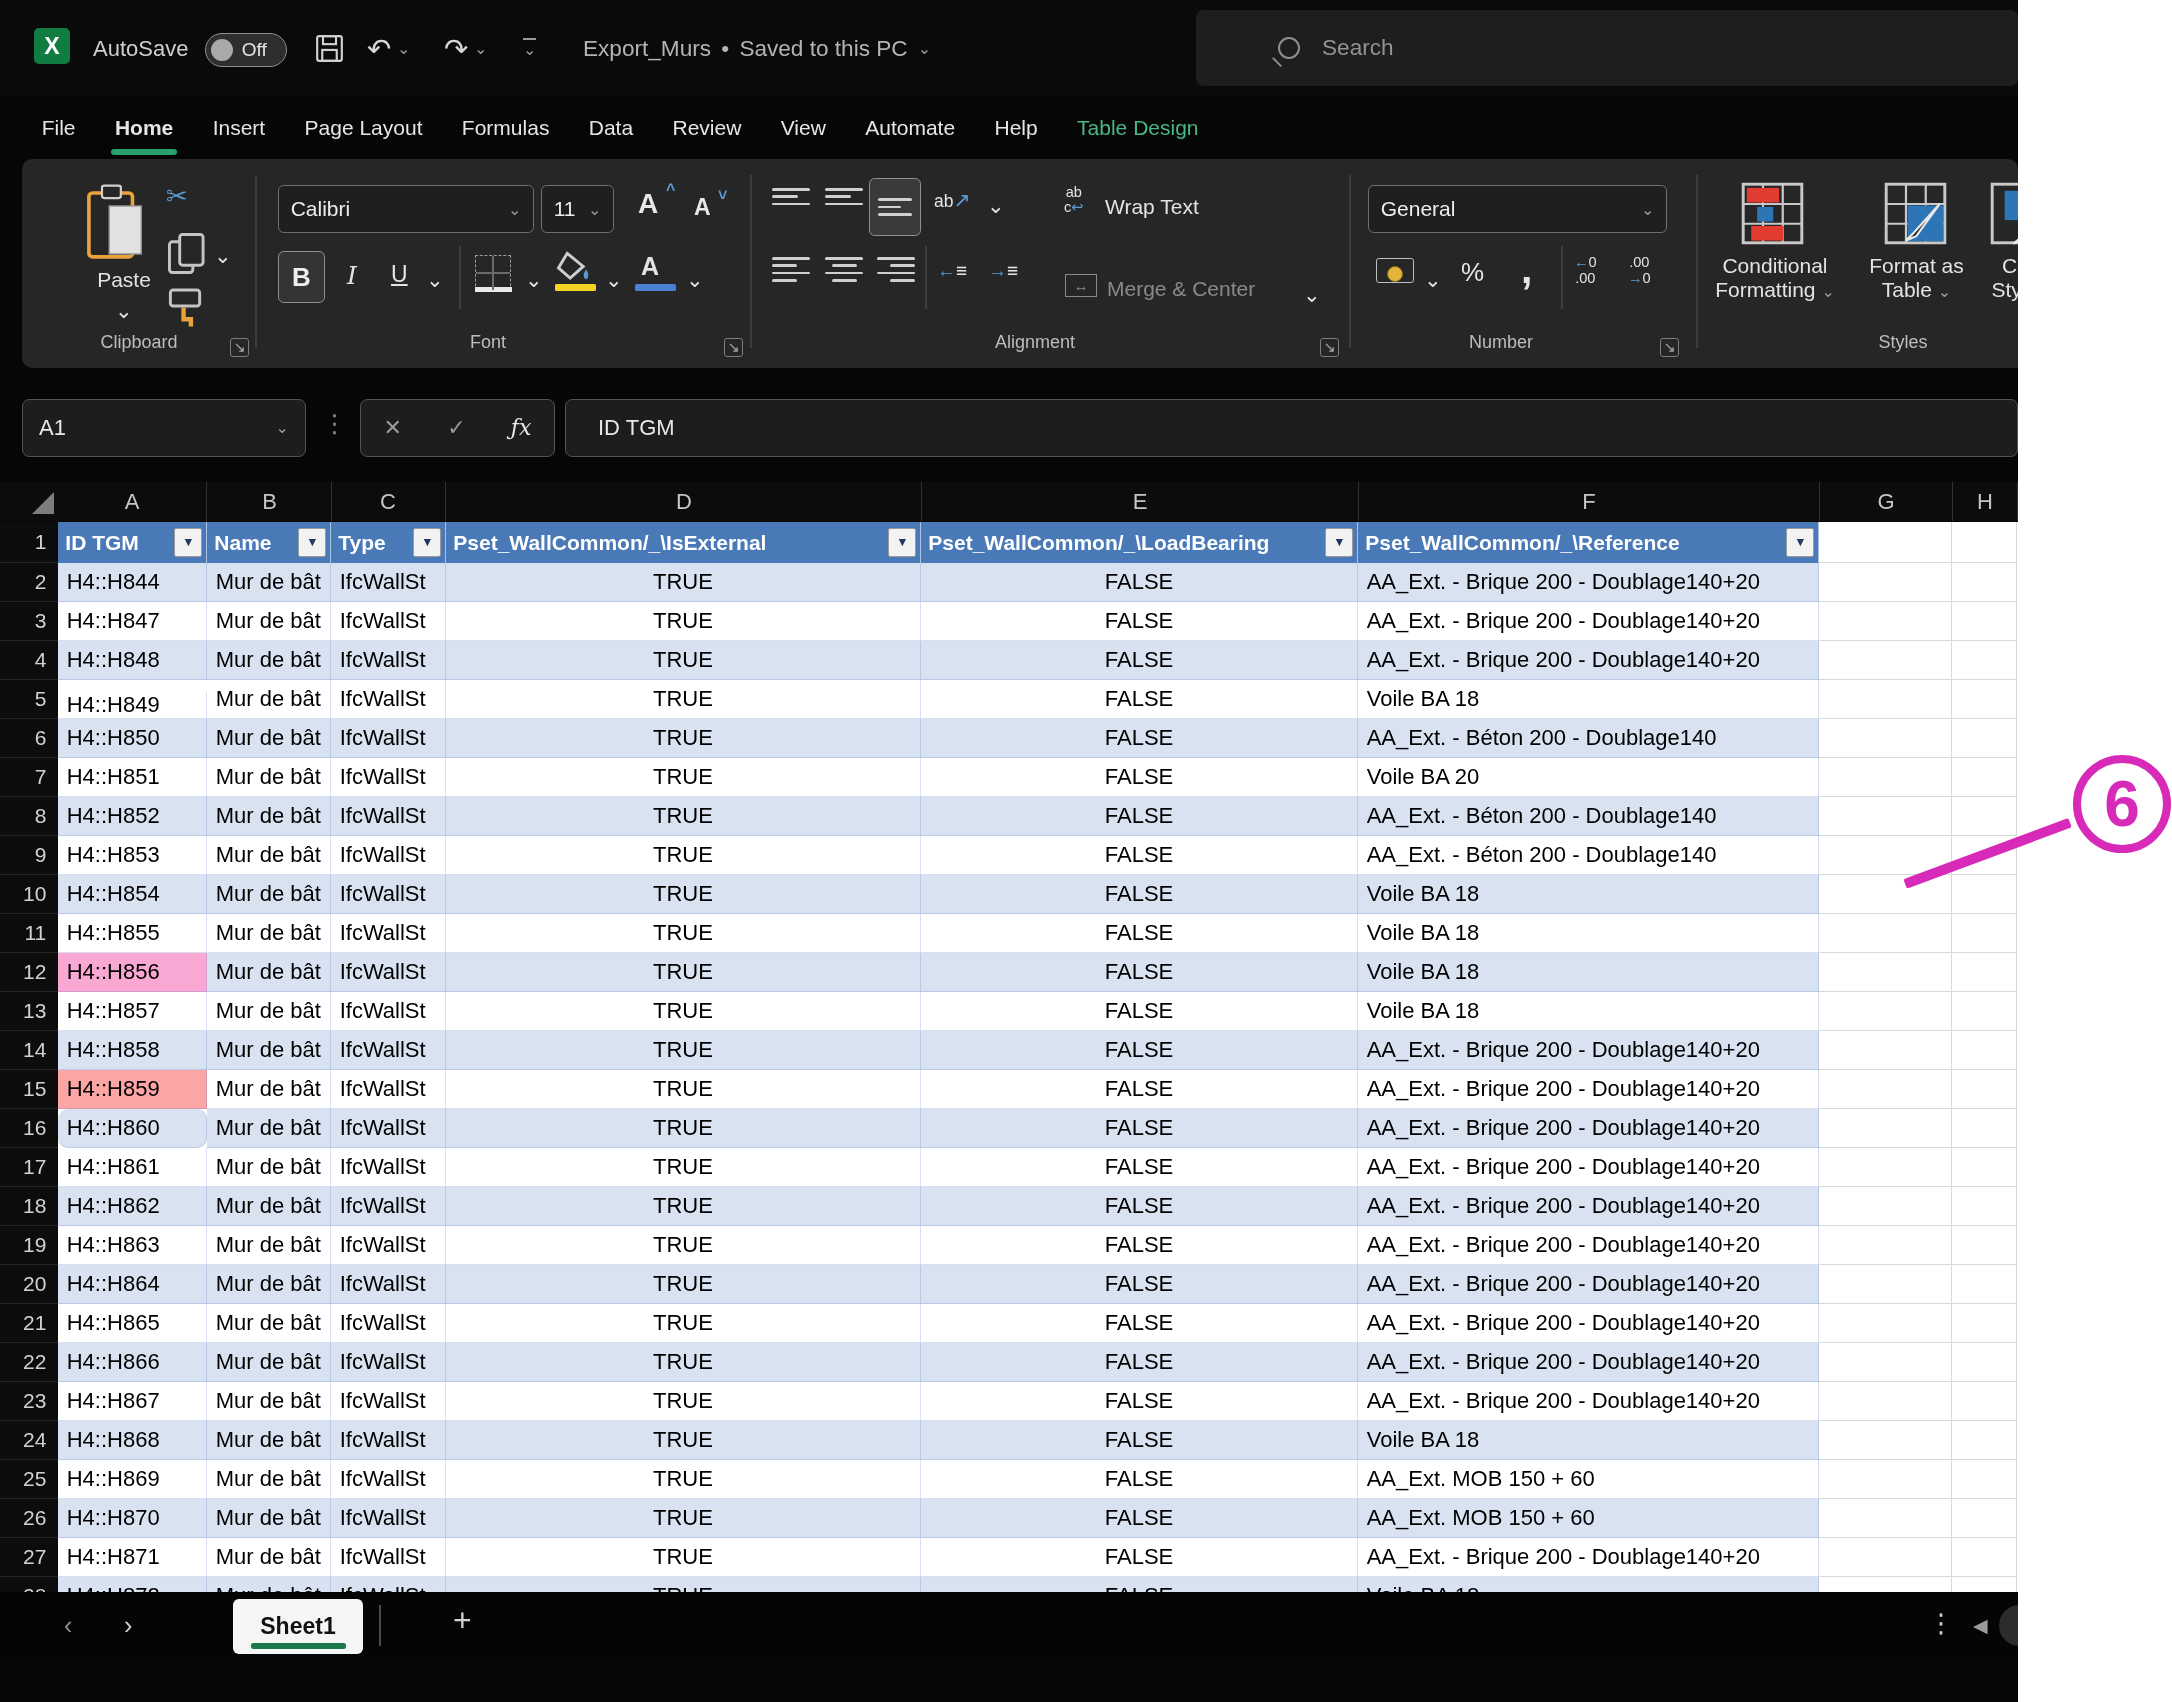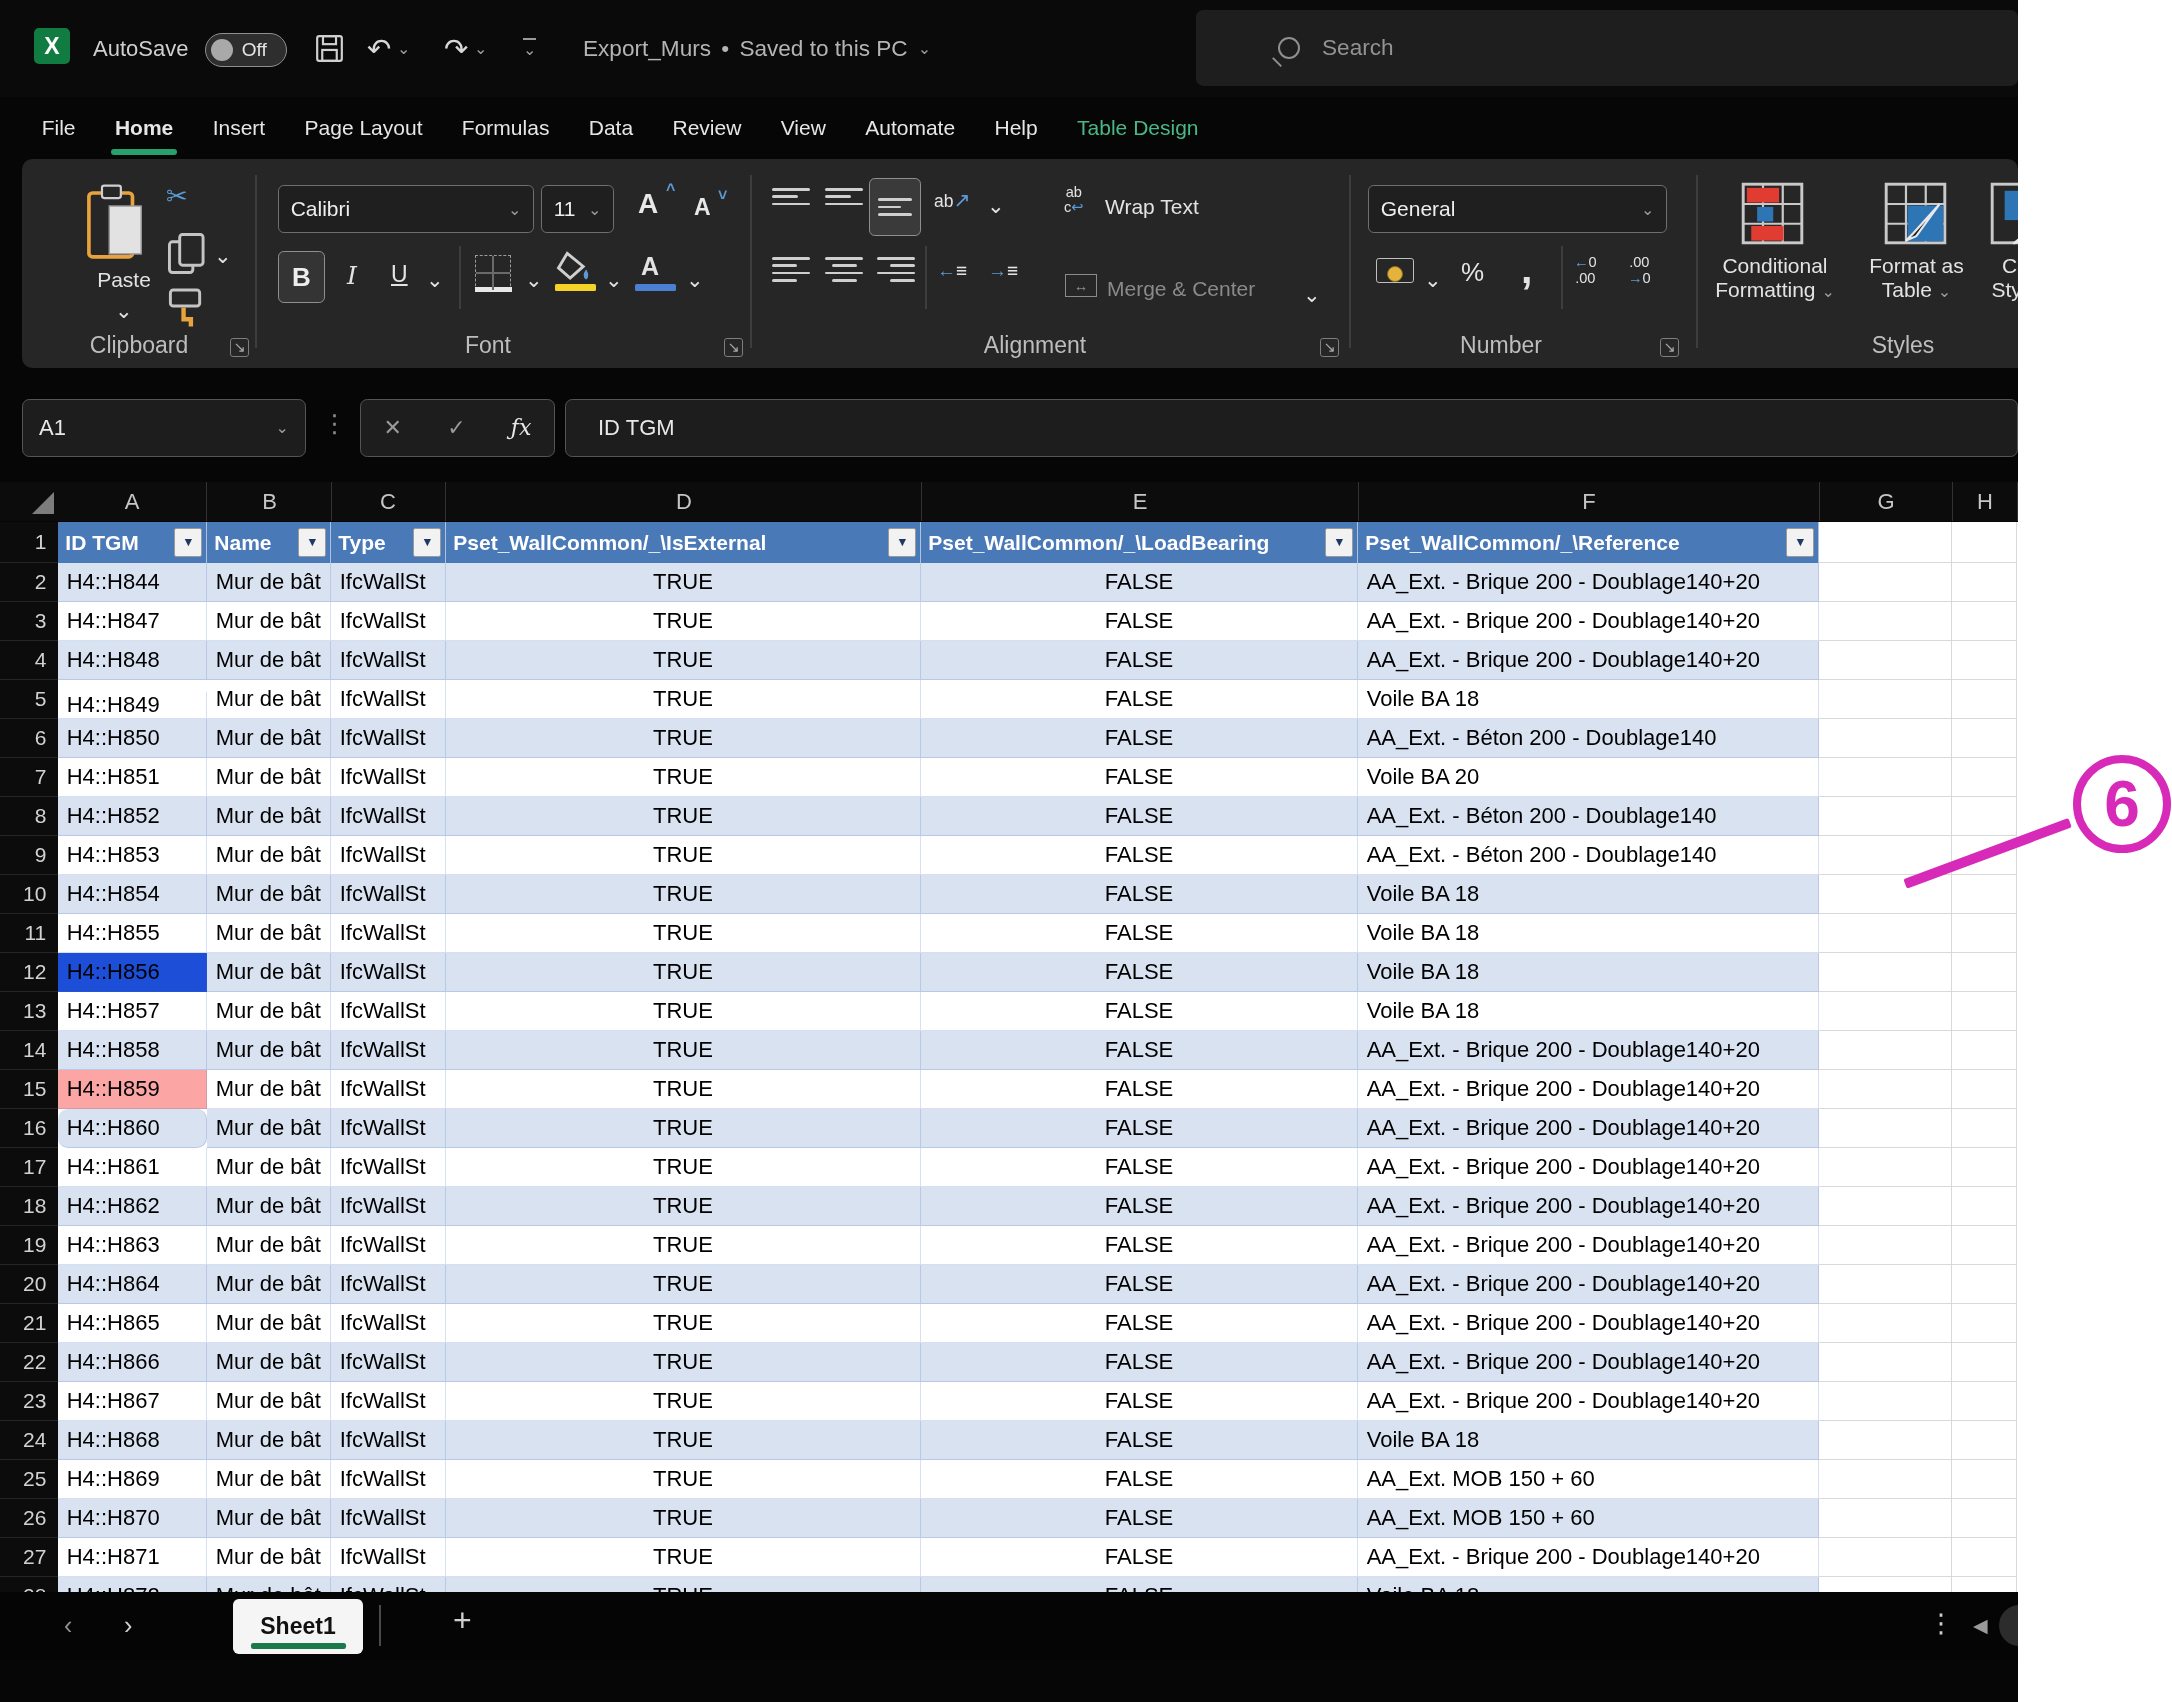--- a/index.html
+++ b/index.html
@@ -35,21 +35,21 @@
   .rtab.active{font-weight:bold;}
   .rtab.active::after{content:"";position:absolute;left:16px;right:16px;bottom:4.4px;height:5.8px;border-radius:2.9px;
                       background:#27a06b;}
   .rtab.contextual{color:#4ab886;}
 
   
   .ribbon{position:absolute;left:22px;top:159px;width:1996px;height:209px;background:#262626;
           border-radius:10.2px 10.2px 0 10.2px;}
   .vsep{position:absolute;top:16px;width:1.5px;height:173px;background:#3d3d3d;}
   .vsep.short{top:87px;height:63px;}
-  .glab{position:absolute;color:#bdbdbd;font-size:23px;transform:translateX(-50%);top:173px;}
+  .glab{position:absolute;color:#bdbdbd;font-size:18px;transform:translateX(-50%);top:173px;}
   .launch{position:absolute;width:19px;height:19px;color:#a8a8a8;font-size:14.6px;line-height:17.5px;text-align:center;
           border:1.5px solid #7e7e7e;border-radius:2.9px;}
   .rtext{color:#e3e3e3;font-size:21px;position:absolute;}
   .rtext.dim{color:#8a8a8a;}
   .combo{position:absolute;background:#1f1f1f;border:1.5px solid #6f6f6f;border-radius:5.8px;color:#eee;
          font-size:21px;display:flex;align-items:center;padding:0 11.7px;justify-content:space-between;}
   .btnbox{position:absolute;border:1.5px solid #8f8f8f;border-radius:5.8px;background:#343434;color:#eee;
           display:flex;align-items:center;justify-content:center;}
   .icon-bars{position:absolute;display:flex;flex-direction:column;gap:4.4px;}
   .icon-bars i{display:block;height:2.9px;background:#cfcfcf;border-radius:1.5px;}
@@ -500,21 +500,21 @@
           <div class="cell" style="background: rgb(255, 255, 255);">H4::H855</div>
           <div class="cell" style="background: rgb(255, 255, 255);">Mur de bât</div>
           <div class="cell" style="background: rgb(255, 255, 255);">IfcWallSt</div>
           <div class="cell ctr" style="background: rgb(255, 255, 255);">TRUE</div>
           <div class="cell ctr" style="background: rgb(255, 255, 255);">FALSE</div>
           <div class="cell" style="background: rgb(255, 255, 255);">Voile BA 18</div>
           <div class="cell out"></div>
           <div class="cell out"></div>
         </div>
         <div class="row">
-          <div class="cell" style="background: #1d4ed8;">H4::H856</div>
+          <div class="cell" style="background: #f9a8d4;">H4::H856</div>
           <div class="cell" style="background: rgb(217, 226, 241);">Mur de bât</div>
           <div class="cell" style="background: rgb(217, 226, 241);">IfcWallSt</div>
           <div class="cell ctr" style="background: rgb(217, 226, 241);">TRUE</div>
           <div class="cell ctr" style="background: rgb(217, 226, 241);">FALSE</div>
           <div class="cell" style="background: rgb(217, 226, 241);">Voile BA 18</div>
           <div class="cell out"></div>
           <div class="cell out"></div>
         </div>
         <div class="row">
           <div class="cell" style="background: rgb(255, 255, 255);">H4::H857</div>

